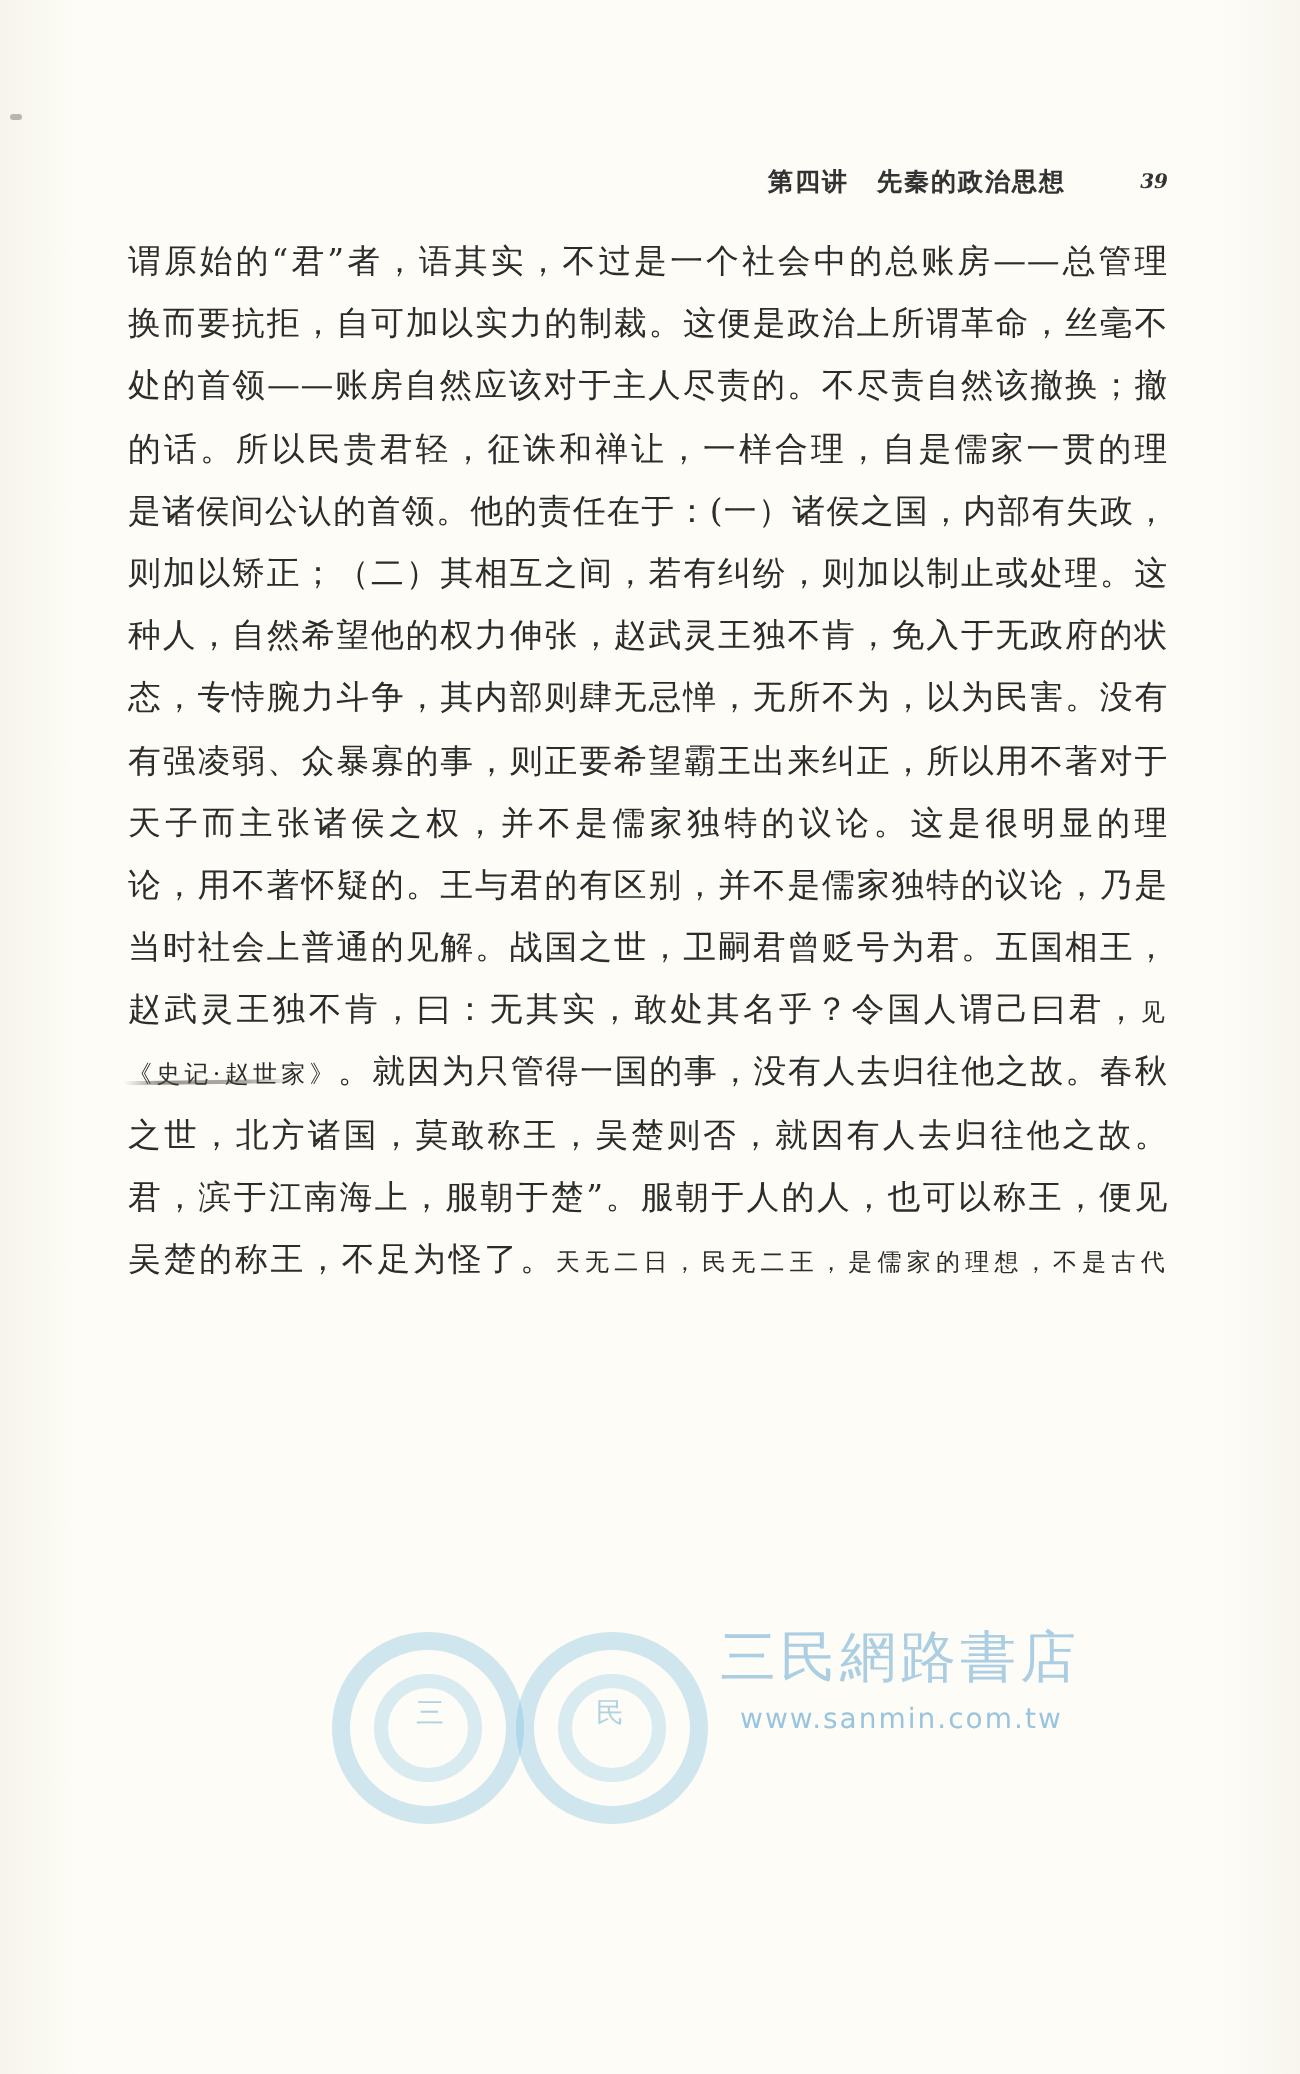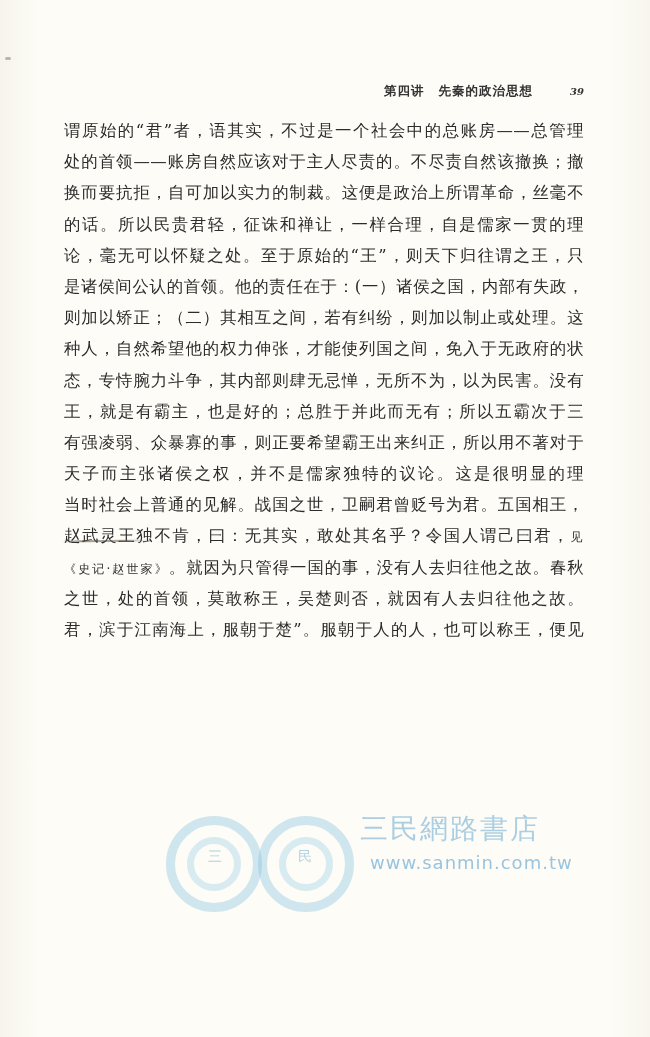--- a/index.html
+++ b/index.html
@@ -119,56 +119,56 @@
       position: absolute;
       left: 190px; top: 2px;
       font-size: 28px;
       color: rgba(70,150,205,0.45);
       letter-spacing: 2px;
       font-family: Liberation Mono, monospace;
     }
     .wm-url {
       position: absolute;
       left: 200px; top: 44px;
-      font-size: 18px;
+      font-size: 14px;
       color: rgba(70,150,205,0.55);
       letter-spacing: 1px;
       font-family: "DejaVu Sans", sans-serif;
     }
   </style>
 </head>
 <body>
 
 <div class="page">
   <div class="speck"></div>
 
   <div class="header">
     <span class="chapter">第四讲</span>
     <span class="title">先秦的政治思想</span>
     <span class="pageno">39</span>
   </div>
 
   <div class="body-text">
     <div class="line"><span>谓原始的“君”者，语其实，不过是一个社会中的总账房——总管理</span></div>
+    <div class="line"><span>换而要抗拒，自可加以实力的制裁。这便是政治上所谓革命，丝毫不</span></div>
     <div class="line"><span>处的首领——账房自然应该对于主人尽责的。不尽责自然该撤换；撤</span></div>
-    <div class="line"><span>换而要抗拒，自可加以实力的制裁。这便是政治上所谓革命，丝毫不</span></div>
     <div class="line"><span>的话。所以民贵君轻，征诛和禅让，一样合理，自是儒家一贯的理</span></div>
-    <div class="line"><span>论，毫无可以怀疑之处。至于原始的“王”，则天下归往谓之王，只</span></div>
     <div class="line"><span>是诸侯间公认的首领。他的责任在于：(一）诸侯之国，内部有失政，</span></div>
     <div class="line"><span>则加以矫正；（二）其相互之间，若有纠纷，则加以制止或处理。这</span></div>
-    <div class="line"><span>种人，自然希望他的权力伸张，才能使列国之间，免入于无政府的状</span></div>
+    <div class="line"><span>种人，自然希望他的权力伸张，赵武灵王独不肯，免入于无政府的状</span></div>
     <div class="line"><span>态，专恃腕力斗争，其内部则肆无忌惮，无所不为，以为民害。没有</span></div>
-    <div class="line"><span>王，就是有霸主，也是好的；总胜于并此而无有；所以五霸次于三</span></div>
     <div class="line"><span>有强凌弱、众暴寡的事，则正要希望霸王出来纠正，所以用不著对于</span></div>
     <div class="line"><span>天子而主张诸侯之权，并不是儒家独特的议论。这是很明显的理</span></div>
+    <div class="line"><span>论，用不著怀疑的。王与君的有区别，并不是儒家独特的议论，乃是</span></div>
     <div class="line"><span>当时社会上普通的见解。战国之世，卫嗣君曾贬号为君。五国相王，</span></div>
     <div class="line"><span>赵武灵王独不肯，曰：无其实，敢处其名乎？令国人谓己曰君，</span><span class="small">见</span></div>
     <div class="line"><span class="small">《史记·赵世家》</span><span>。就因为只管得一国的事，没有人去归往他之故。春秋</span></div>
-    <div class="line"><span>之世，处的首领，莫敢称王，吴楚则否，就因有人去归往他之故。</span></div>
+    <div class="line"><span>之世，北方诸国，莫敢称王，吴楚则否，就因有人去归往他之故。</span></div>
     <div class="line"><span>君，滨于江南海上，服朝于楚”。服朝于人的人，也可以称王，便见</span></div>
+    <div class="line last"><span>吴楚的称王，不足为怪了。</span><span class="small">天无二日，民无二王，是儒家的理想，不是古代</span></div>
   </div>
 
   <div class="underline-mark"></div>
 
   <div class="watermark">
     <div class="wm-arc a1">
         <div class="inner"></div>
       </div>
     <div class="wm-arc a2">
         <div class="inner"></div>

